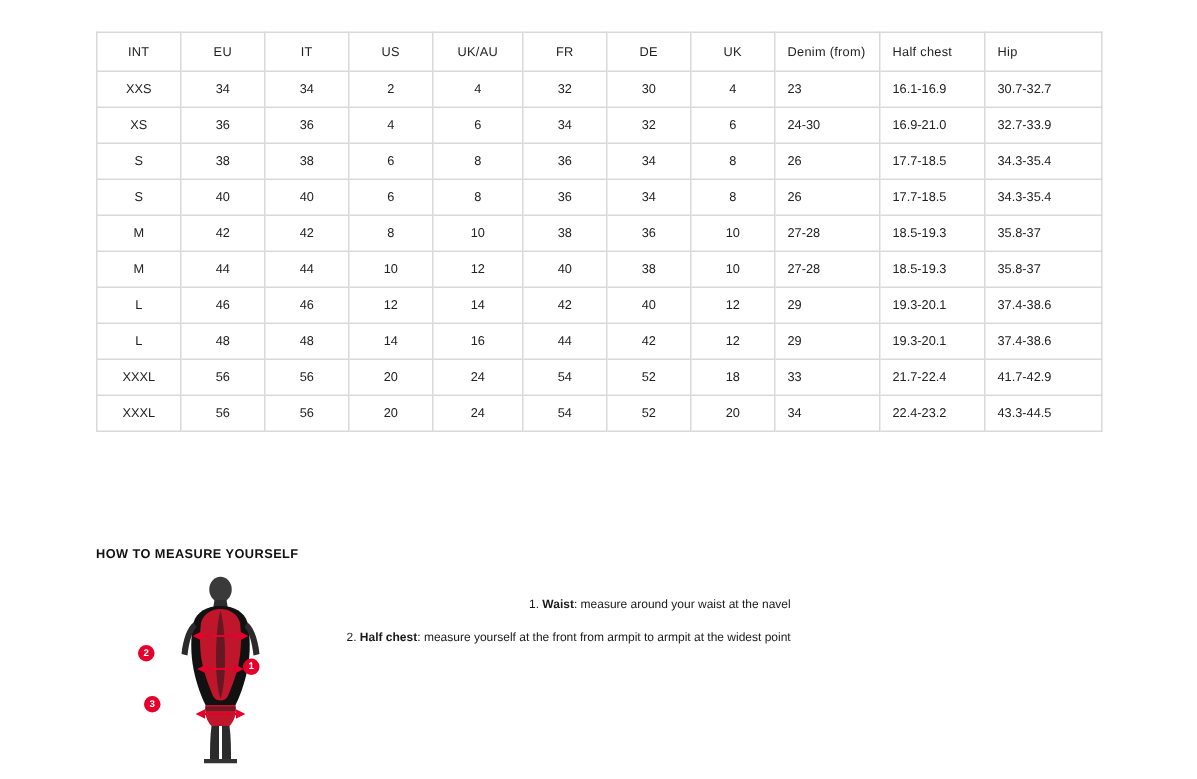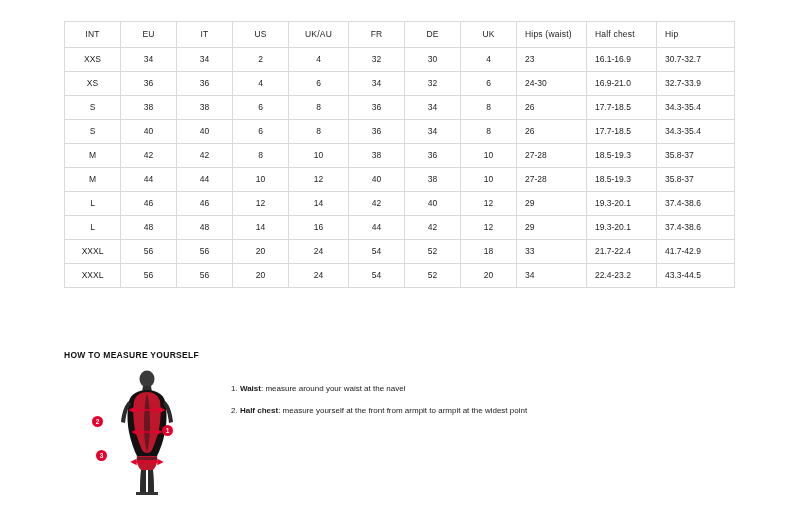--- a/index.html
+++ b/index.html
@@ -69,21 +69,21 @@
   col.c6 { width: 56px; }
   col.c7 { width: 56px; }
   col.c8 { width: 70px; }
   col.c9 { width: 70px; }
   col.c10 { width: 78px; }
 
   
   .measure-section {
     position: absolute;
     left: 64px;
-    top: 350px;
+    top: 364px;
     width: 670px;
   }
   .measure-title {
     font-size: 8.5px;
     font-weight: bold;
     letter-spacing: .3px;
     color: #111;
     margin-bottom: 10px;
   }
   .measure-body {
@@ -100,20 +100,21 @@
   }
   .instructions {
     margin-left: 24px;
     padding-top: 14px;
   }
   .instructions p {
     margin: 0 0 12px 0;
     font-size: 8px;
     color: #1a1a1a;
     line-height: 1.2;
+    text-align: right;
   }
   .instructions p b { font-weight: bold; }
 
   
   .mannequin {
     position: absolute;
     left: 22px;
     top: 0;
     width: 66px;
     height: 125px;
@@ -157,21 +158,21 @@
       <thead>
         <tr>
           <th>INT</th>
           <th>EU</th>
           <th>IT</th>
           <th>US</th>
           <th>UK/AU</th>
           <th>FR</th>
           <th>DE</th>
           <th>UK</th>
-          <th class="left-align">Hips (waist)</th>
+          <th class="left-align">Denim (from)</th>
           <th class="left-align">Half chest</th>
           <th class="left-align">Hip</th>
         </tr>
       </thead>
       <tbody>
 
           <tr>
             <td>XXS</td>
             <td>34</td>
             <td>34</td>

